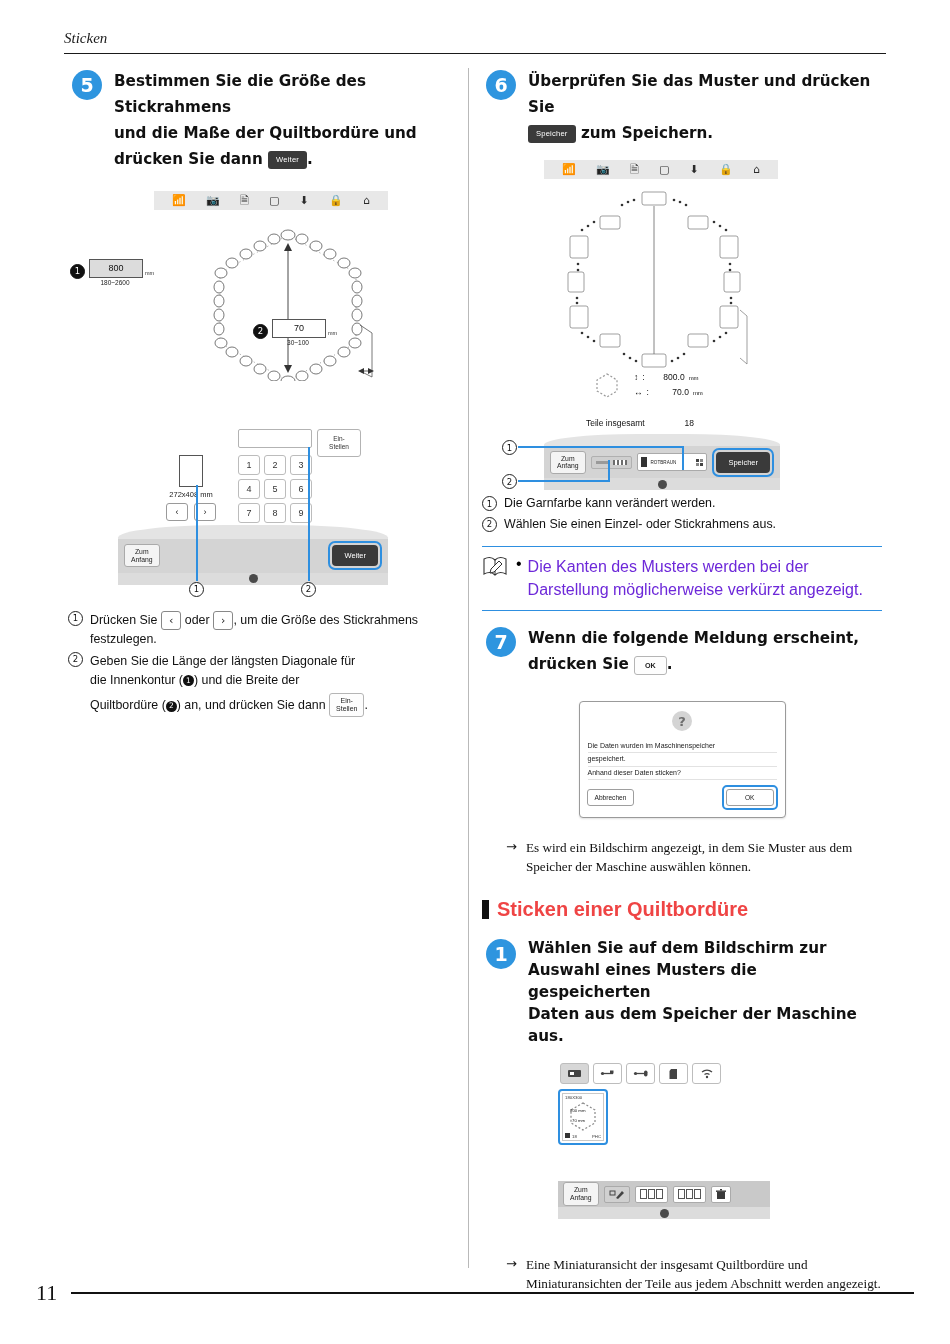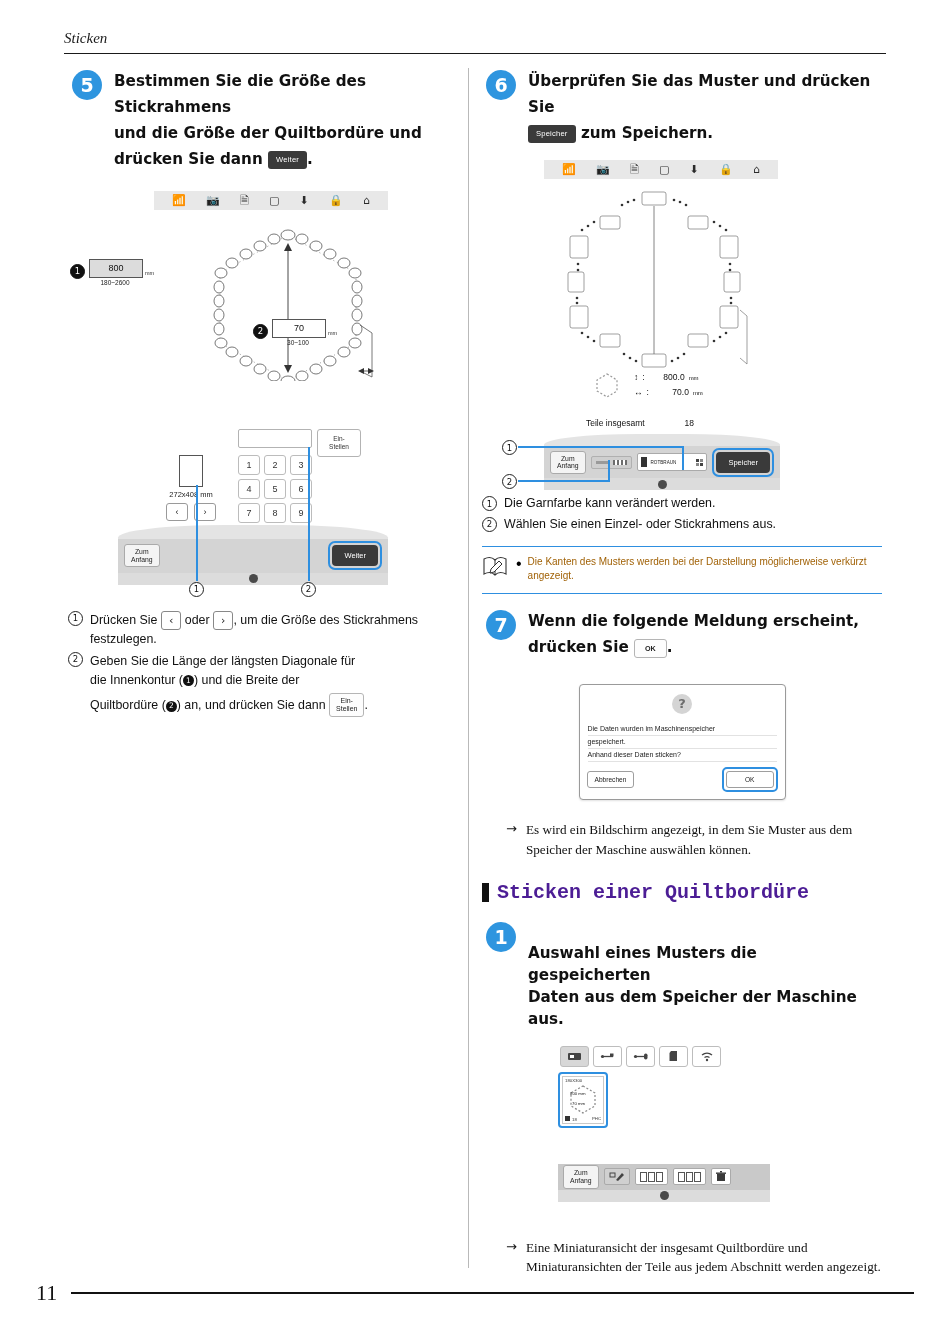--- a/index.html
+++ b/index.html
@@ -111,27 +111,27 @@
   
   .notelist{font-family:"Liberation Sans",sans-serif;font-size:12.4px;line-height:1.5;color:#111;}
   .noterow{display:flex;gap:7px;margin-bottom:2px;}
   .noterow .mk{flex:0 0 auto;}
 
   
   .memo{margin-top:12px;}
   .memo-rule{border-top:1.6px solid #2e8fe0;}
   .memo-head{display:flex;align-items:flex-start;gap:8px;padding-top:6px;}
   .memo-title{color:#2e8fe0;font-family:"DejaVu Sans",sans-serif;font-weight:bold;font-size:14.5px;}
-  .memo-body{font-family:"Liberation Sans",sans-serif;font-size:10px;line-height:1.45;color:#a16207;}
+  .memo-body{font-family:"Liberation Sans",sans-serif;font-size:16px;line-height:1.45;color:#6d28d9;}
   .memo-bullet{display:flex;gap:6px;}
 
   
   .sect{display:flex;align-items:center;gap:8px;margin-top:22px;}
   .sect-mark{width:7px;height:19px;background:#111;}
-  .sect-title{font-family:Liberation Mono, monospace;font-weight:bold;font-size:20px;color:#4c1d95;}
+  .sect-title{font-family:Liberation Sans, sans-serif;font-weight:bold;font-size:20px;color:#ef4444;}
 
   
   .arrowpara{display:flex;gap:9px;font-family:"Liberation Serif",serif;font-size:13.2px;line-height:1.45;color:#111;}
   .arrowglyph{font-family:"DejaVu Sans",sans-serif;font-size:13px;}
 
   
   .dialog{
     width:205px;border:1px solid #9a9a9a;border-radius:4px;background:#fff;
     box-shadow:0 1px 2px rgba(0,0,0,.12);
   }
@@ -192,21 +192,21 @@
   </div>
 
   <div class="col-divider"></div>
 
   <div class="col-left">
 
     <div class="step">
       <div class="step-num">5</div>
       <div class="step-text">
         <span>Bestimmen Sie die Größe des Stickrahmens</span><br>
-        <span>und die Größe der Quiltbordüre und</span><br>
+        <span>und die Maße der Quiltbordüre und</span><br>
         <span>drücken Sie dann</span>
         <span class="kbtn">Weiter</span><span>.</span>
       </div>
     </div>
 
     <div style="position:relative;height:250px;margin-top:18px;">
 
       <div class="statusbar" style="position:absolute;left:86px;top:0;width:218px;">
         <span class="si">📶</span>
         <span class="si">📷</span>
@@ -588,21 +588,21 @@
     </div>
 
     <div class="sect">
       <div class="sect-mark"></div>
       <div class="sect-title">Sticken einer Quiltbordüre</div>
     </div>
 
     <div class="step" style="margin-top:16px;">
       <div class="step-num">1</div>
       <div class="step-text" style="line-height:1.45;">
-        <br>
+        <span>Wählen Sie auf dem Bildschirm zur</span><br>
         <span>Auswahl eines Musters die gespeicherten</span><br>
         <span>Daten aus dem Speicher der Maschine aus.</span>
       </div>
     </div>
 
     <div style="position:relative;height:180px;margin-top:16px;">
 
       <div class="tabrow" style="position:absolute;left:78px;top:0;">
         <div class="tab active">
           <svg width="16" height="11">

